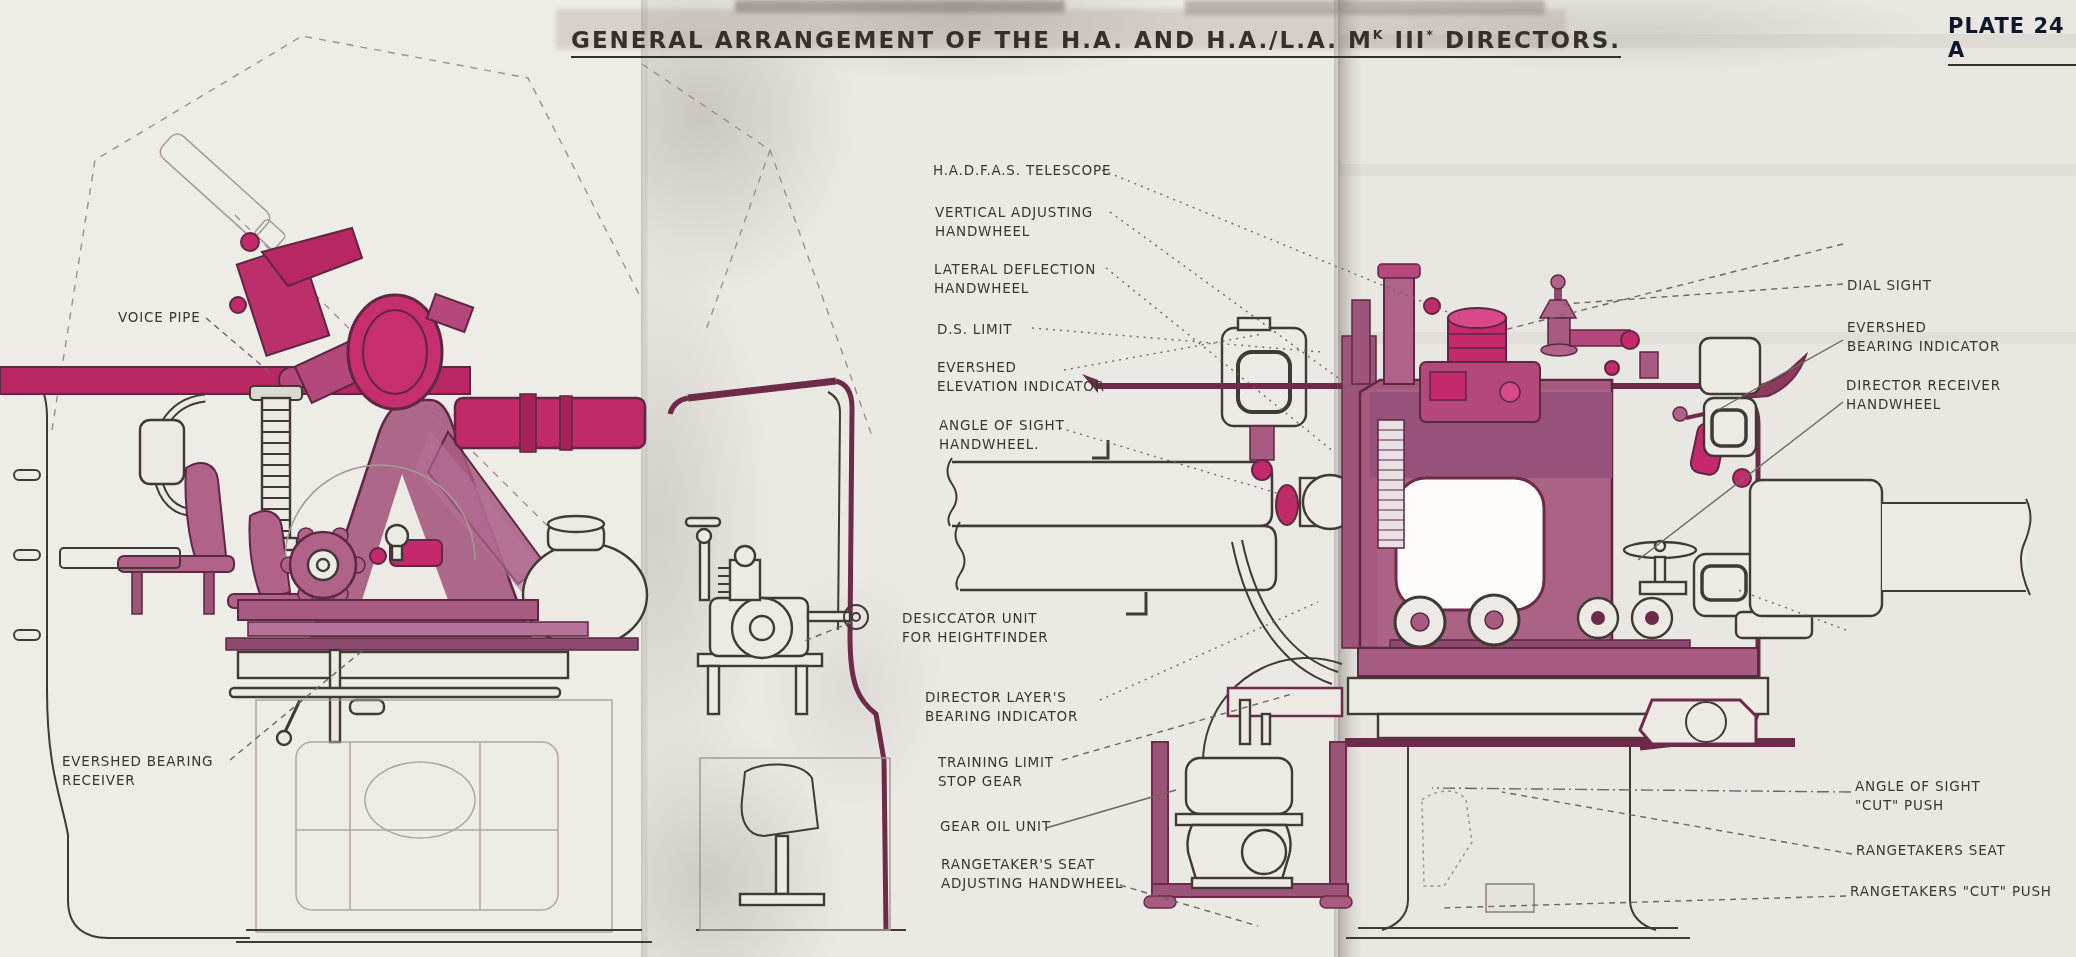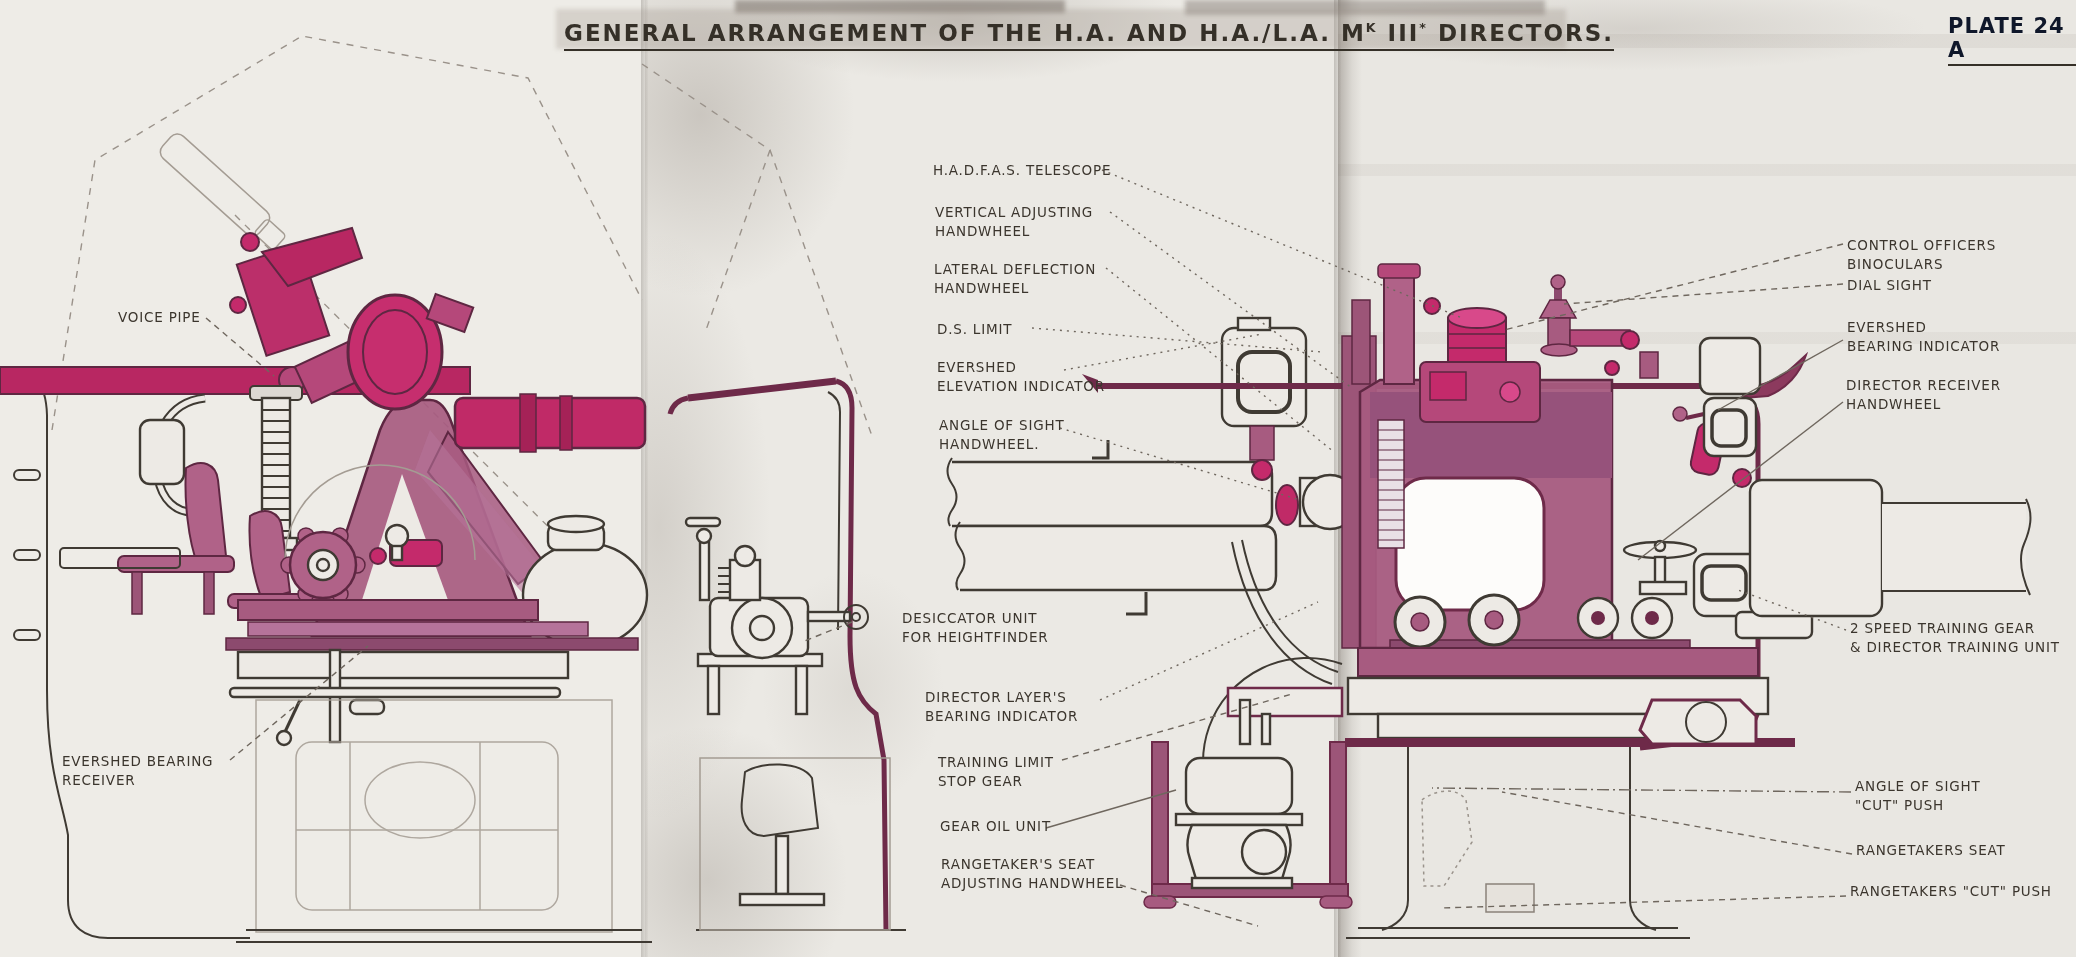--- a/index.html
+++ b/index.html
@@ -52,21 +52,21 @@
   #lbl-rangetaker-adjusting{left:941px;top:855px}
   #lbl-control-officers{left:1847px;top:236px}
   #lbl-dial-sight{left:1847px;top:276px}
   #lbl-evershed-bearing-indicator{left:1847px;top:318px}
   #lbl-director-training{left:1846px;top:376px}
   #lbl-two-speed{left:1850px;top:619px}
   #lbl-angle-cut{left:1855px;top:777px}
   #lbl-rangetakers-seat{left:1856px;top:841px}
   #lbl-rangetakers-cut{left:1850px;top:882px}
 
-  .title{position:absolute;left:556px;top:12px;margin:8px;font-size:23px;font-weight:700;
+  .title{position:absolute;left:556px;top:12px;margin:15px;font-size:23px;font-weight:700;
          letter-spacing:2px;color:#353028;}
   .title .ul{display:inline-block;border-bottom:2.5px solid #353028;padding-bottom:3px;}
   .title sup{font-size:.55em;}
   .plate-no{position:absolute;left:1948px;top:14px;font-size:21px;font-weight:700;
             letter-spacing:1px;color:#0f172a;border-bottom:2px solid #353028;padding-bottom:2px;}
 
   
   .art .o{fill:none;stroke:#3f3a33;stroke-width:2}
   .art .of{fill:#edeae5;stroke:#3f3a33;stroke-width:2.4}
   .art .faint{fill:none;stroke:#a49c93;stroke-width:1.5}
@@ -381,26 +381,23 @@
 HANDWHEEL.</div>
   <div class="lbl" id="lbl-desiccator">DESICCATOR UNIT
 FOR HEIGHTFINDER</div>
   <div class="lbl" id="lbl-director-layers">DIRECTOR LAYER'S
 BEARING INDICATOR</div>
   <div class="lbl" id="lbl-training-limit">TRAINING LIMIT
 STOP GEAR</div>
   <div class="lbl" id="lbl-roll-oil">GEAR OIL UNIT</div>
   <div class="lbl" id="lbl-rangetaker-adjusting">RANGETAKER'S SEAT
 ADJUSTING HANDWHEEL</div>
-  <div class="lbl" id="lbl-control-officers">CONTROL OFFICERS BINOCULARS</div>
   <div class="lbl" id="lbl-dial-sight">DIAL SIGHT</div>
   <div class="lbl" id="lbl-evershed-bearing-indicator">EVERSHED
 BEARING INDICATOR</div>
   <div class="lbl" id="lbl-director-training">DIRECTOR RECEIVER
 HANDWHEEL</div>
-  <div class="lbl" id="lbl-two-speed">2 SPEED TRAINING GEAR
-&amp; DIRECTOR TRAINING UNIT</div>
   <div class="lbl" id="lbl-angle-cut">ANGLE OF SIGHT
 "CUT" PUSH</div>
   <div class="lbl" id="lbl-rangetakers-seat">RANGETAKERS SEAT</div>
   <div class="lbl" id="lbl-rangetakers-cut">RANGETAKERS "CUT" PUSH</div>
 
 </div>
 
 </body></html>

